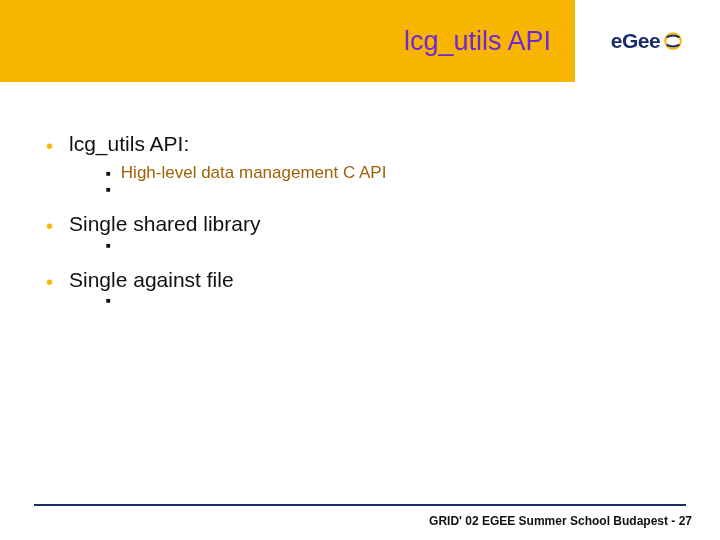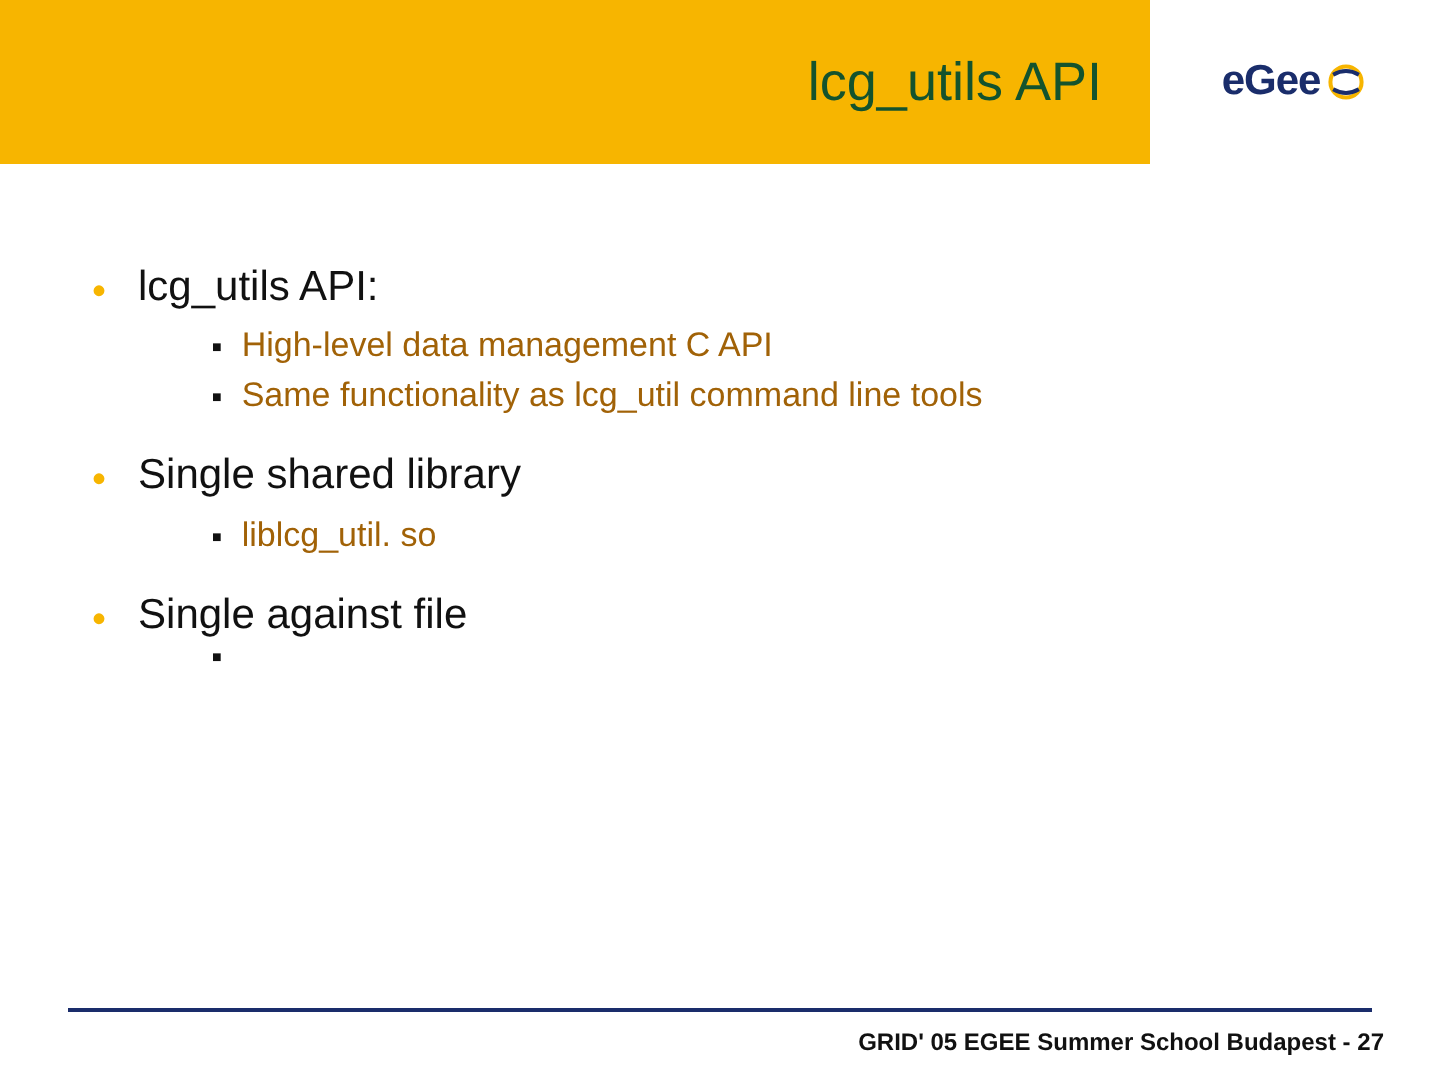--- a/index.html
+++ b/index.html
@@ -9,21 +9,21 @@
   }
   .header {
     position: relative; width: 100%; height: 82px; background: #f7b500;
     display: flex;
   }
   .title-area {
     flex: 1; display: flex; align-items: center; justify-content: flex-end;
     padding-right: 24px;
   }
   .title-area .title {
-    font-size: 27px; font-weight: 400; color: #14532d;
+    font-size: 27px; font-weight: 400; color: #6d28d9;
   }
   .logo-block {
     width: 145px; height: 82px; background: #ffffff; position: relative;
     display: flex; flex-direction: column; align-items: center; justify-content: center;
     padding: 6px 8px;
   }
   .logo-top { display: flex; align-items: center; gap: 2px; }
   .egee-text {
     font-family: "Trebuchet MS", Arial, sans-serif; font-weight: 700; font-size: 21px;
     color: #1a2d6b; letter-spacing: -0.5px;
@@ -95,34 +95,32 @@
           <span class="l1-bullet">•</span>
           <span class="l1-text">lcg_utils API:</span>
         </div>
         <ul class="sub">
           <li>
             <span class="l2-bullet">■</span>
             <span class="l2-text">High-level data management C API</span>
           </li>
           <li>
             <span class="l2-bullet">■</span>
-            <span class="l2-text">Same functionality as lcg_util command line tools</span>
           </li>
         </ul>
       </li>
 
       <li>
         <div class="l1-row">
           <span class="l1-bullet">•</span>
           <span class="l1-text">Single shared library</span>
         </div>
         <ul class="sub">
           <li>
             <span class="l2-bullet">■</span>
-            <span class="l2-text">liblcg_util. so</span>
           </li>
         </ul>
       </li>
 
       <li>
         <div class="l1-row">
           <span class="l1-bullet">•</span>
           <span class="l1-text">Single against file</span>
         </div>
         <ul class="sub">
@@ -130,16 +128,16 @@
             <span class="l2-bullet">■</span>
           </li>
         </ul>
       </li>
 
     </ul>
   </div>
 
   <div class="footer-line"></div>
   <div class="footer-text">
-    <span>GRID' 05 EGEE Summer School Budapest - </span><span>27</span>
+    <span>GRID' 02 EGEE Summer School Budapest - </span><span>27</span>
   </div>
 
 </div>
 
 </body></html>

